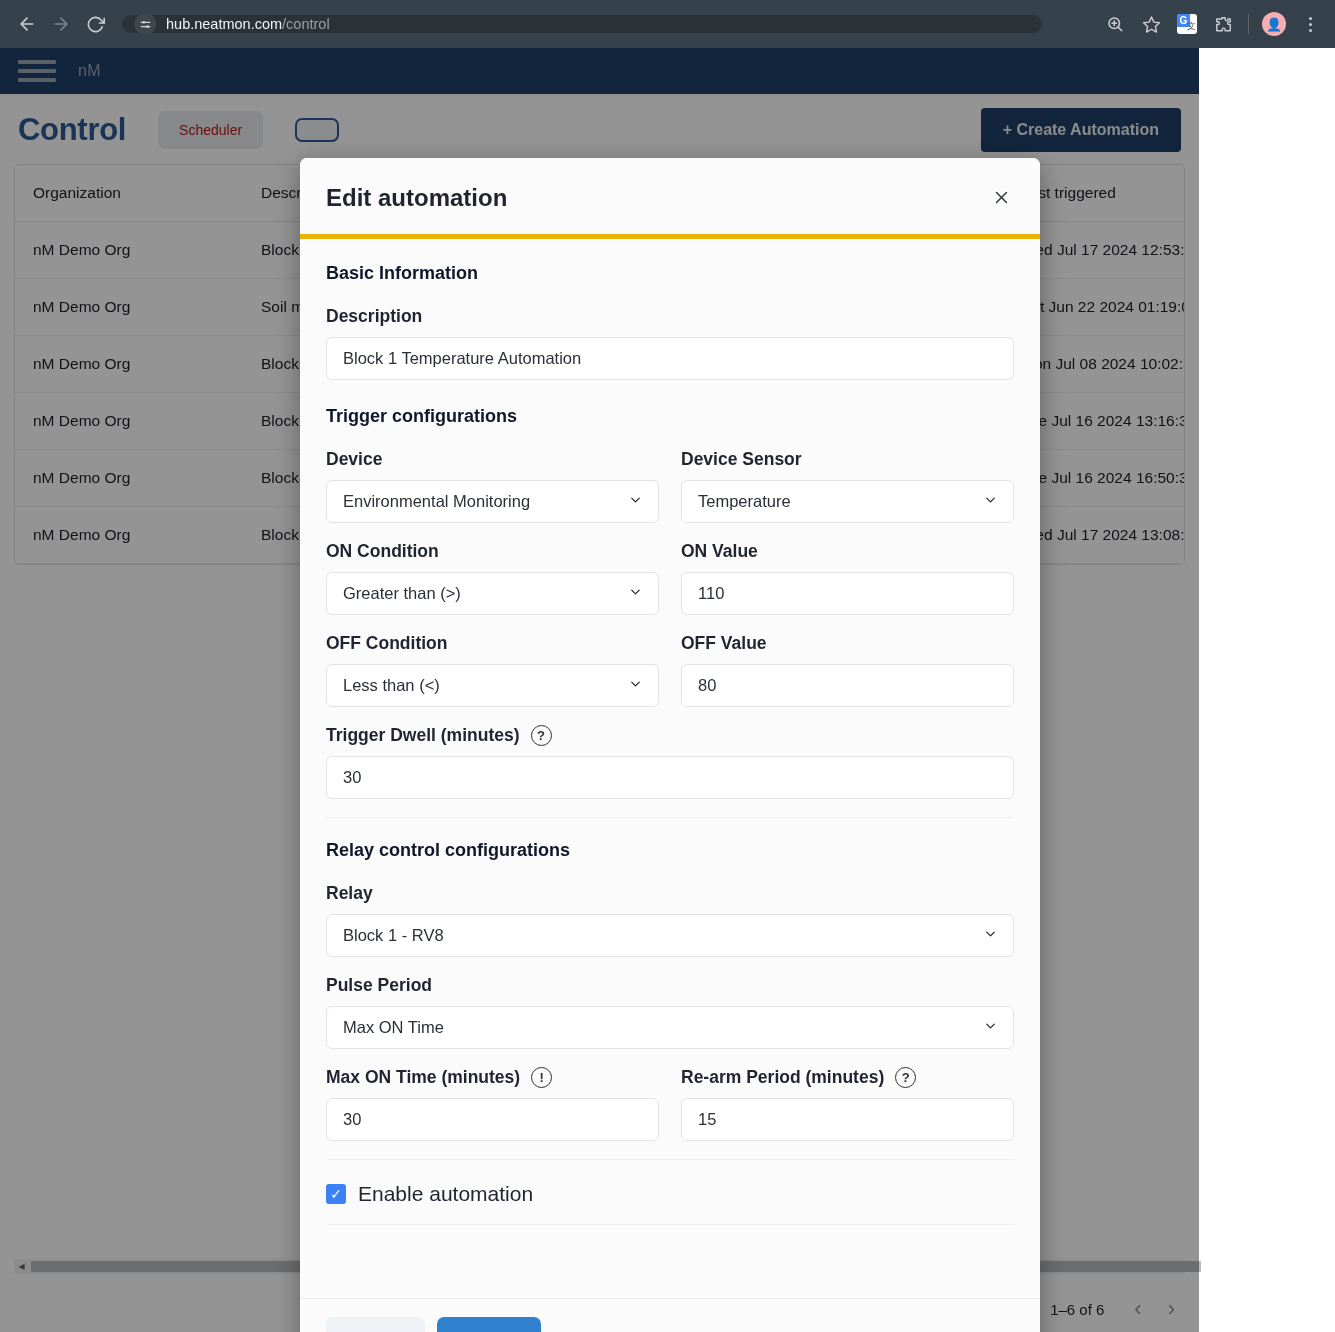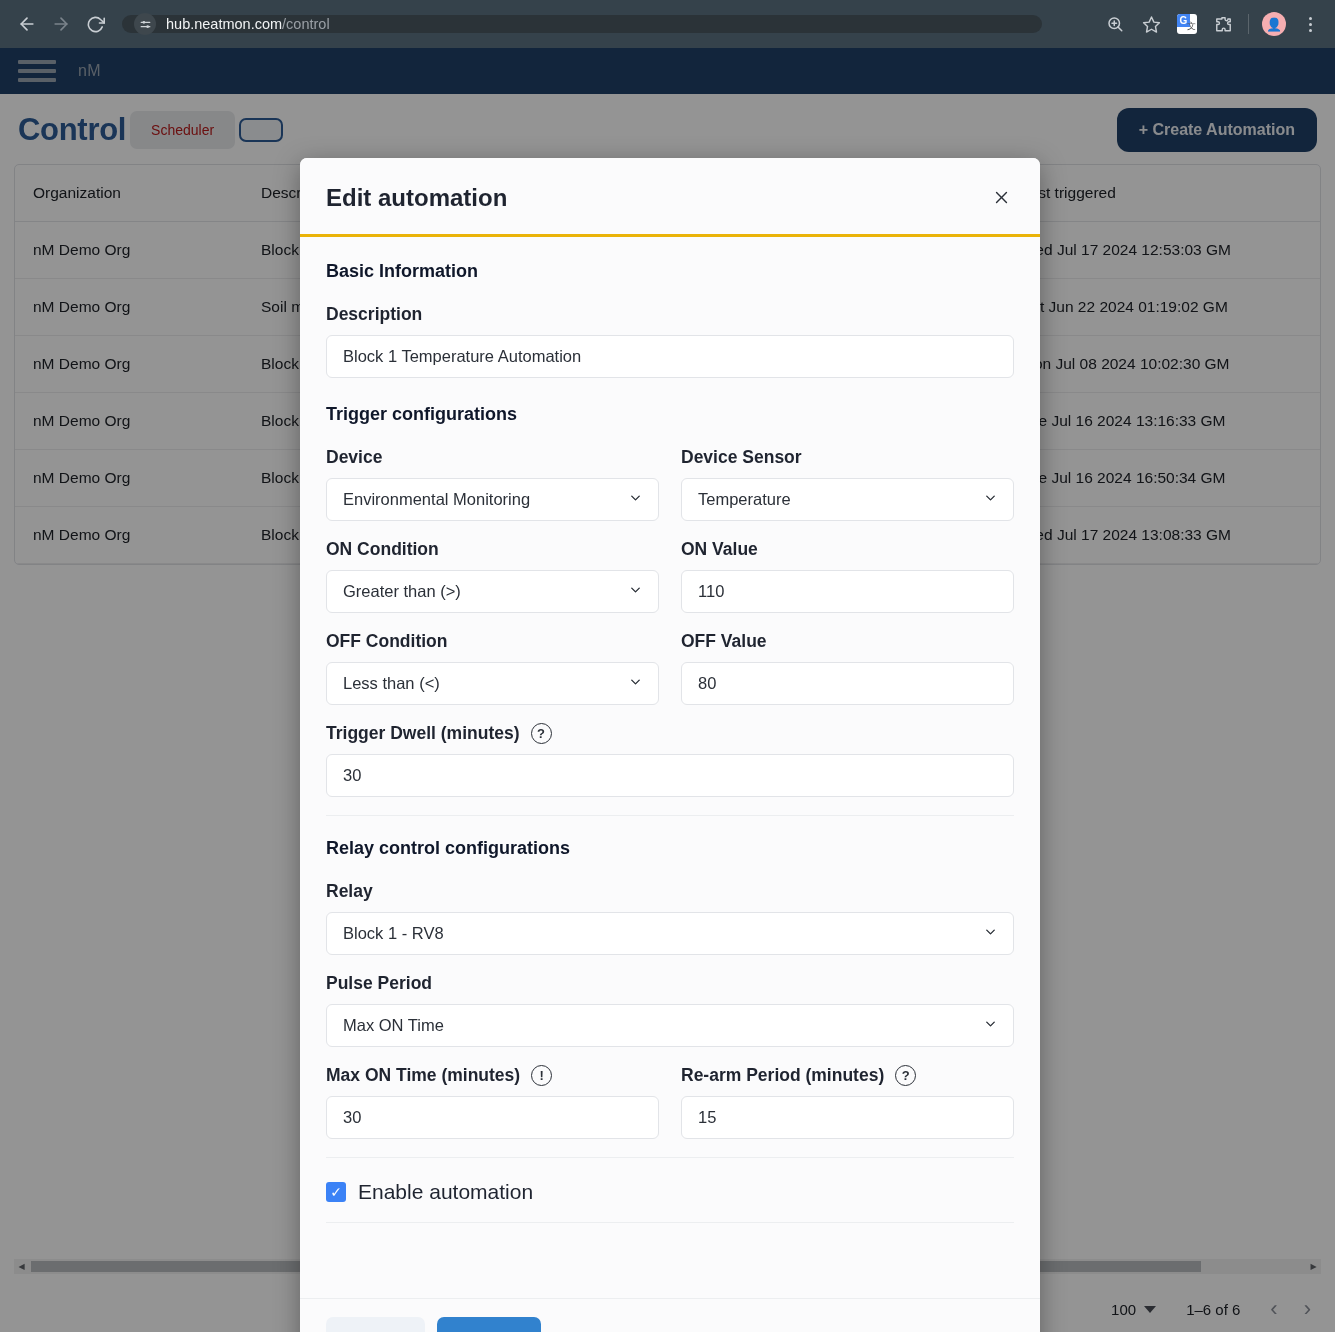--- a/index.html
+++ b/index.html
@@ -60,47 +60,47 @@
   .sep { width:1px; height:20px; background:#5b656c; margin:0 4px; }
   .avatar-ring {
     width: 24px; height: 24px; border-radius: 50%;
     background: #f6aeb1; display: flex; align-items: center; justify-content: center;
   }
   .avatar-ring .inner { font-size: 13px; color:#1f4e79; }
   .kebab { display:flex; flex-direction:column; gap:3px; align-items:center; }
   .kebab span { width:3px;height:3px;border-radius:50%;background:#c9ced3;display:block; }
 
   
-  .app { position: relative; width: 1335px; height: 1284px; background:#fff; }
+  .app { position: relative; width: 1199px; height: 1284px; background:#fff; }
   .appbar {
     height: 46px; background: #1f4068;
     display: flex; align-items: center; padding: 0 18px; gap: 22px;
   }
   .hamburger { display:flex; flex-direction:column; gap:5px; cursor:pointer; }
   .hamburger span { display:block; width:38px; height:4px; background:#9aa5b1; border-radius:1px; }
   .brand { color:#9aa5b1; font-size:16px; letter-spacing:.3px; }
 
   .page {
     padding: 0; background: #fff; height: calc(1284px - 46px);
     position: relative;
   }
   .page-head {
-    display:flex; align-items:center; gap:4px;
+    display:flex; align-items:center; gap:32px;
     padding: 14px 18px 12px 18px;
   }
   .page-title { font-size: 31px; font-weight: bold; color:#2d5c96; letter-spacing:-0.3px; }
   .tab {
     background:#e8eaed; color:#b91c1c; border-radius:7px;
     padding: 10px 20px; font-size: 14px; border:1px solid transparent;
     cursor:pointer;
   }
   .tab.active { background:#eef1f5; border:2px solid #2d5c96; }
   .create-btn {
     margin-left:auto; background:#1f4068; color:#eceff3;
-    border-radius:12px; padding: 13px 22px; font-size:16px;
+    border-radius:4px; padding: 13px 22px; font-size:16px;
     font-weight:600; border:none; cursor:pointer;
   }
 
   .table-wrap { margin: 0 14px; border:1px solid #e0e2e6; border-radius:5px; overflow:hidden; background:#fff; }
   table { width:100%; border-collapse: collapse; table-layout: fixed; }
   th {
     text-align:left; font-weight:normal; font-size:15.5px; color:#20242a;
     padding: 19px 18px; border-bottom: 1px solid #e3e5e8;
   }
   td {
@@ -136,21 +136,21 @@
   .modal {
     position:absolute; left: 300px; top: 110px;
     width: 740px; height: 1222px;
     background:#fbfbfc; border-radius: 7px;
     z-index: 60; display:flex; flex-direction:column;
     box-shadow: 0 6px 26px rgba(0,0,0,.35);
     overflow:hidden;
   }
   .modal-head {
     padding: 26px 26px 22px 26px; display:flex; align-items:flex-start;
-    border-bottom: 3px solid #eab308; background:#fbfbfc;
+    border-bottom: 5px solid #eab308; background:#fbfbfc;
   }
   .modal-title { font-size: 24px; font-weight: bold; color:#1f2430; }
   .modal-close {
     margin-left:auto; width:26px;height:26px;
     display:flex;align-items:center;justify-content:center;
     color:#2b3038; cursor:pointer; font-size:22px; line-height:1;
   }
   .modal-body { flex:1 1 auto; padding: 22px 26px 10px 26px; overflow:hidden; }
   .section-title {
     font-size: 18px; font-weight: bold; color:#0f172a; margin: 2px 0 22px 0;

